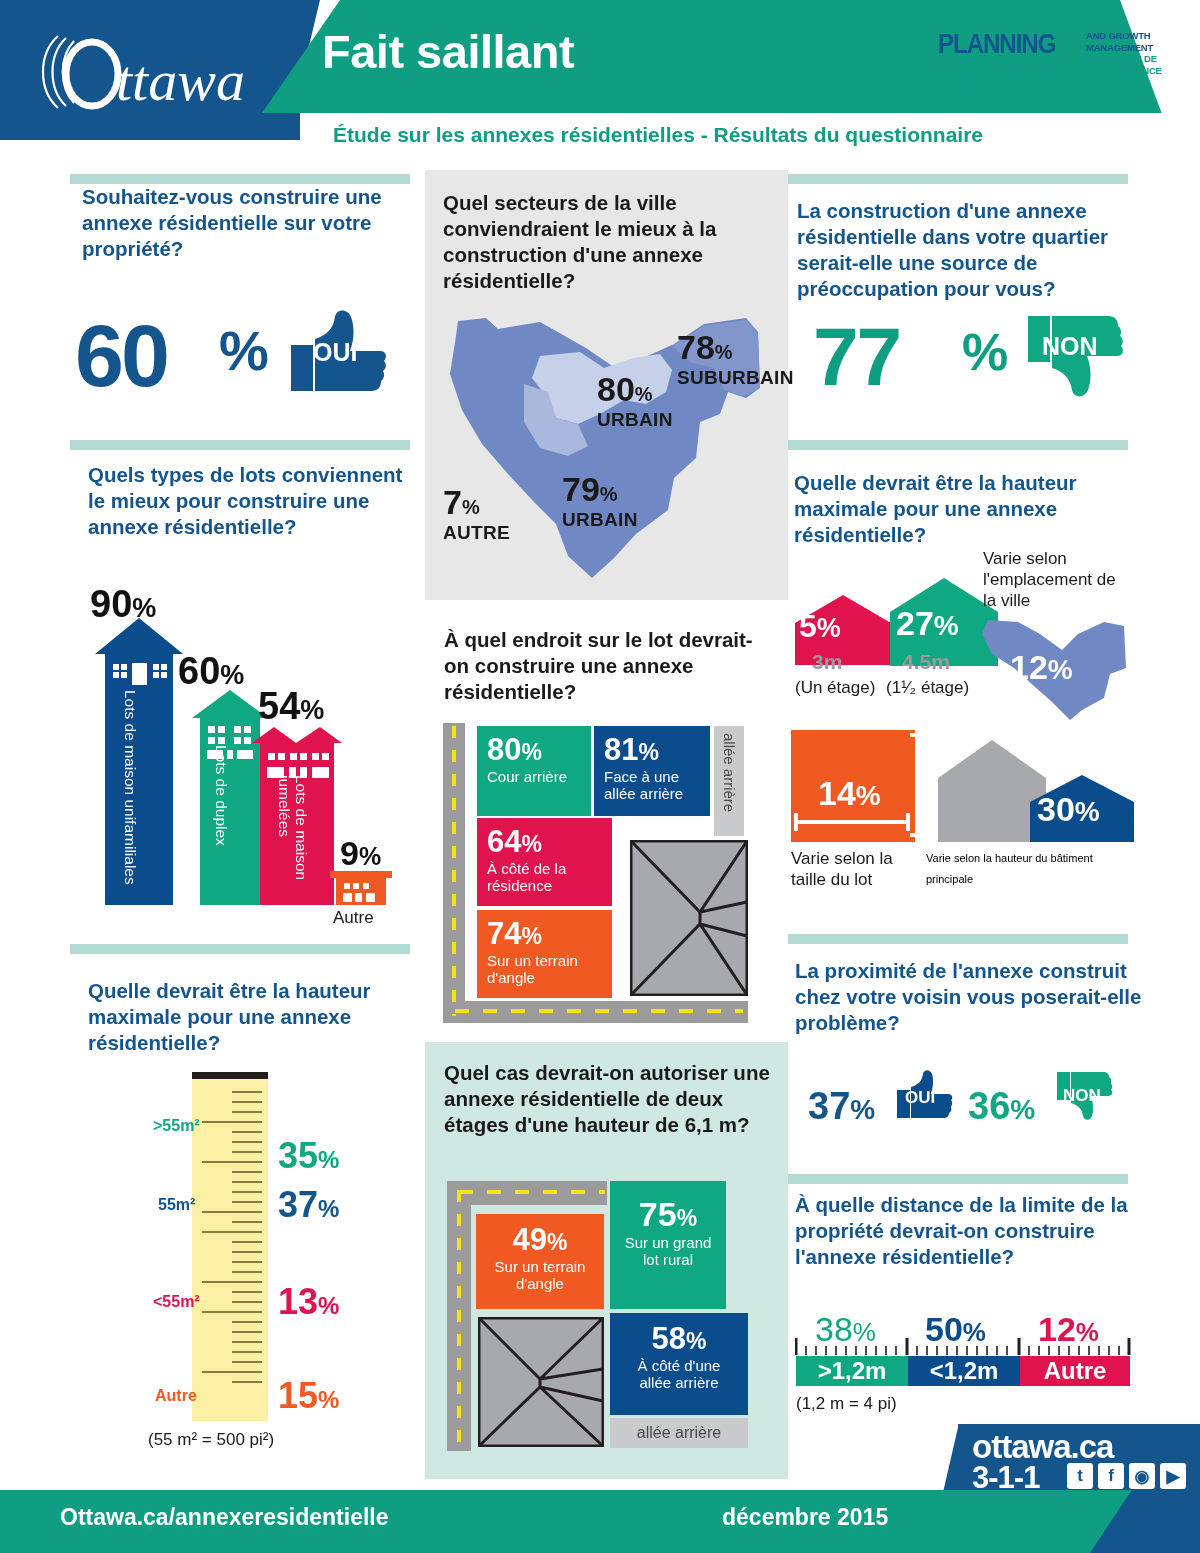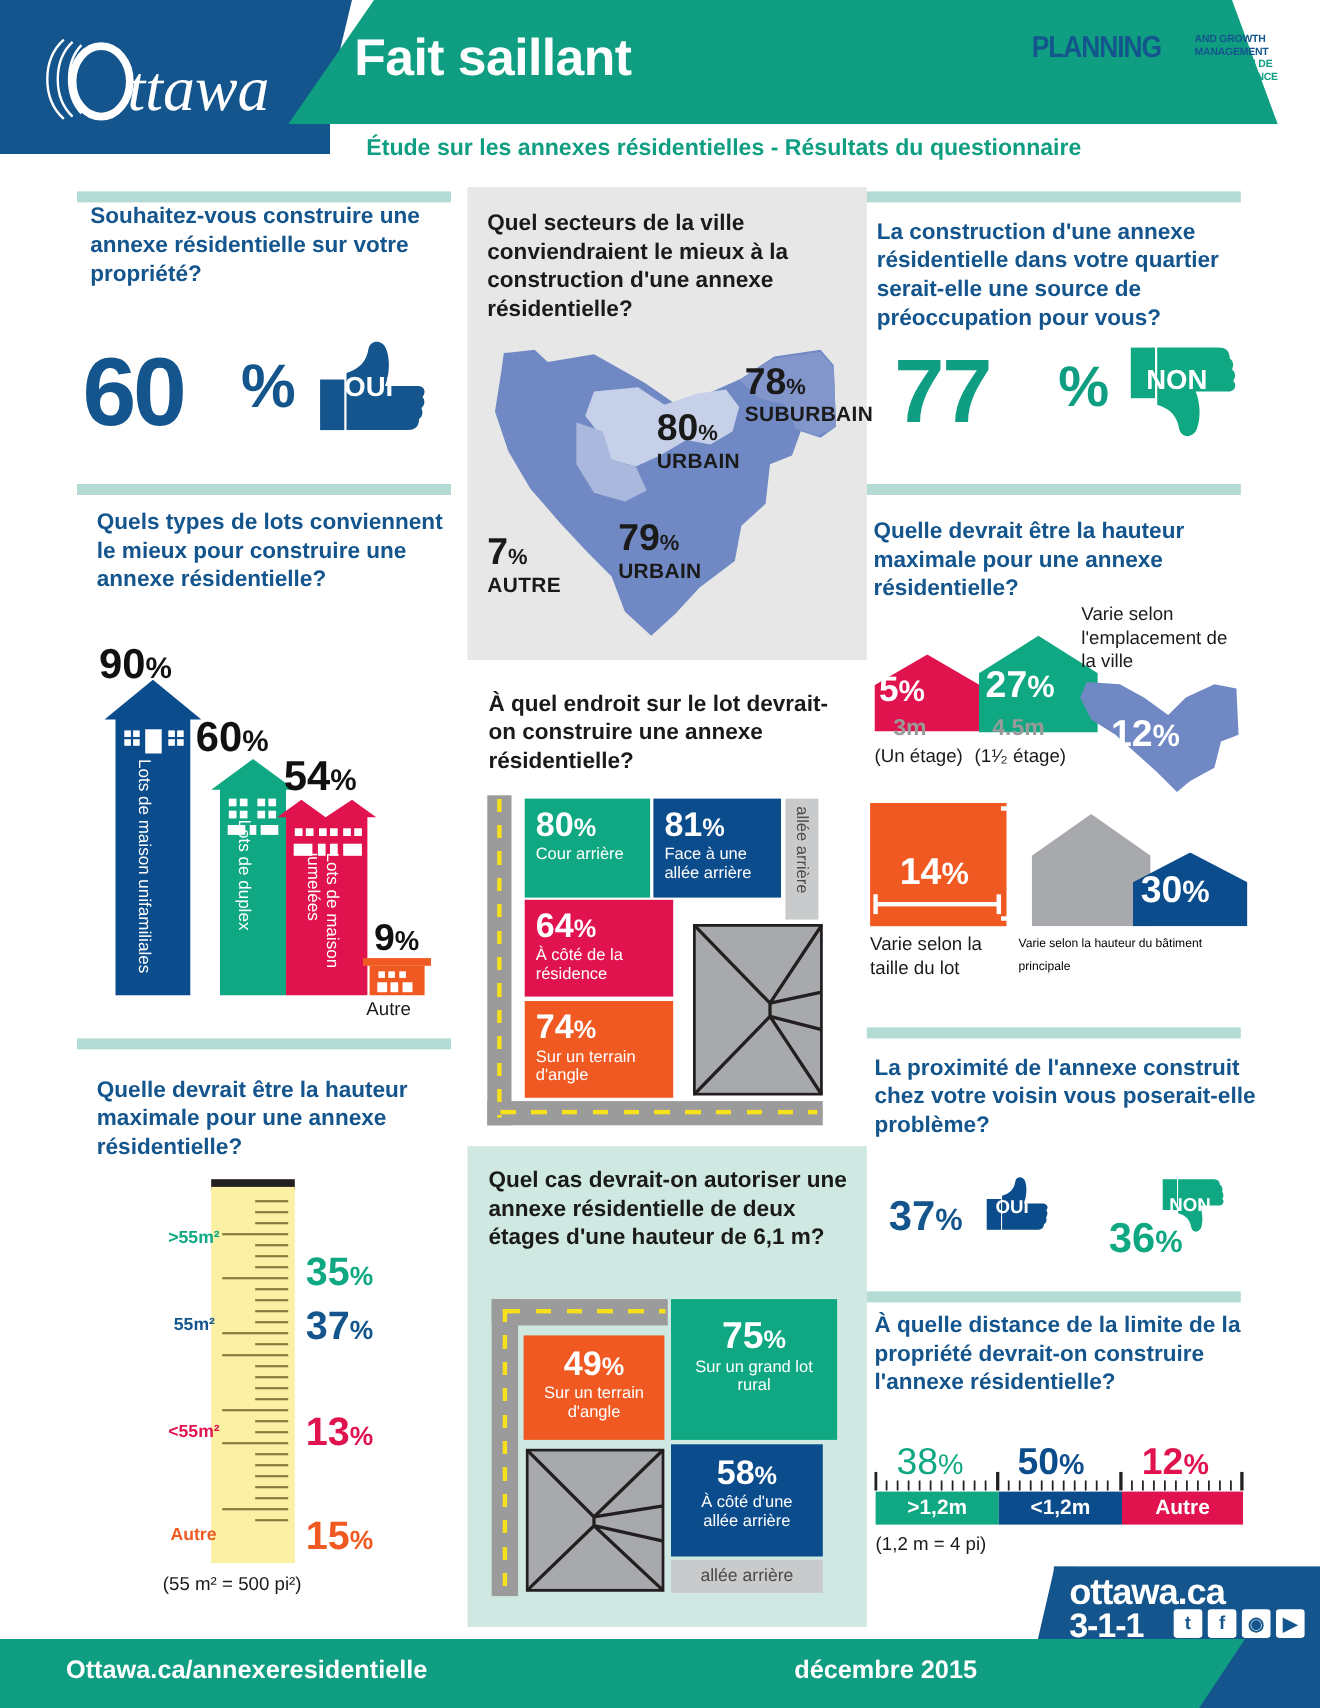--- a/index.html
+++ b/index.html
@@ -76,21 +76,21 @@
   .ruler-val{position:absolute;font-weight:bold;font-size:36px;}
   .ruler-val .pp{font-size:24px;}
 
   
   .box{position:absolute;color:#fff;}
   .box .bn{font-size:31px;font-weight:bold;line-height:1;}
   .box .bn .pp{font-size:23px;}
   .box .bt{font-size:15px;line-height:17px;margin-top:3px;}
 
   
-  .dbar{position:absolute;height:30px;color:#fff;font-weight:bold;font-size:19px;
+  .dbar{position:absolute;height:30px;color:#fff;font-weight:bold;font-size:24px;
      display:flex;align-items:center;justify-content:center;}
 
   
   .ftr{position:absolute;left:0;top:1490px;width:1200px;height:63px;background:#0f9e82;}
   .ftr-skew{position:absolute;left:1090px;top:1490px;width:110px;height:63px;background:#13558c;
      clip-path:polygon(38% 0,100% 0,100% 100%,0 100%);}
   .ftr-left{position:absolute;left:60px;top:1504px;font-size:23px;font-weight:bold;color:#fff;}
   .ftr-right{position:absolute;left:722px;top:1504px;font-size:23px;font-weight:bold;color:#fff;}
   .ottbox{position:absolute;left:958px;top:1424px;width:242px;height:90px;background:#13558c;}
   .ottbox-skew{position:absolute;left:938px;top:1424px;width:40px;height:90px;background:#13558c;
@@ -466,21 +466,21 @@
   <div style="position:absolute;left:459px;top:1190px;width:146px;height:4px;
        background:repeating-linear-gradient(to right,#f7e01c 0 14px,transparent 14px 28px);"></div>
 
   <div class="box" style="left:476px;top:1214px;width:128px;height:95px;background:#f05a22;padding:10px;box-sizing:border-box;text-align:center;">
     <div class="bn">
       <span>49</span><span class="pp">%</span>
     </div>
     <div class="bt">Sur un terrain d'angle</div>
   </div>
 
-  <div class="box" style="left:610px;top:1181px;width:151px;height:128px;background:#0fa882;padding:16px 10px;box-sizing:border-box;text-align:center;">
+  <div class="box" style="left:610px;top:1181px;width:116px;height:128px;background:#0fa882;padding:16px 10px;box-sizing:border-box;text-align:center;">
     <div class="bn" style="font-size:34px;">
       <span>75</span><span class="pp">%</span>
     </div>
     <div class="bt">Sur un grand lot rural</div>
   </div>
 
   <div class="box" style="left:610px;top:1313px;width:138px;height:102px;background:#0b4c8c;padding:10px;box-sizing:border-box;text-align:center;">
     <div class="bn">
       <span>58</span><span class="pp">%</span>
     </div>
@@ -505,21 +505,21 @@
   <div style="position:absolute;left:894px;top:1068px;width:62px;height:52px;">
     <svg viewBox="0 0 62 52" width="62" height="52">
       <path fill="#0b4c8c" d="M17 19 L17 50 L49 50 C53 50 55 48 55 45 C57 44 58 41 57 39
         C58 37 59 34 57 32 C59 31 59 27 55 26 L37 26 C39 20 40 12 38 6 C36 1 30 1 29 6
         C28 13 24 17 17 19 Z"></path>
       <rect x="3" y="22" width="13" height="28" fill="#0b4c8c"></rect>
     </svg>
   </div>
   <div style="position:absolute;left:905px;top:1088px;color:#fff;font-weight:bold;font-size:17px;">OUI</div>
 
-  <div style="position:absolute;left:1008px;top:1085px;font-size:38px;font-weight:bold;color:#0fa882;margin-top:20px;">
+  <div style="position:absolute;left:968px;top:1085px;font-size:38px;font-weight:bold;color:#0fa882;">
     <span>36</span><span style="font-size:28px;">%</span>
   </div>
   <div style="position:absolute;left:1054px;top:1070px;width:62px;height:58px;">
     <svg viewBox="0 0 62 58" width="62" height="58">
       <path fill="#0fa882" d="M17 33 L17 2 L49 2 C53 2 55 4 55 7 C57 8 58 11 57 13
         C58 15 59 18 57 20 C59 21 59 25 55 26 L37 26 C39 32 40 40 38 46 C36 51 30 51 29 46
         C28 39 24 35 17 33 Z"></path>
       <rect x="3" y="2" width="13" height="28" fill="#0fa882"></rect>
     </svg>
   </div>

